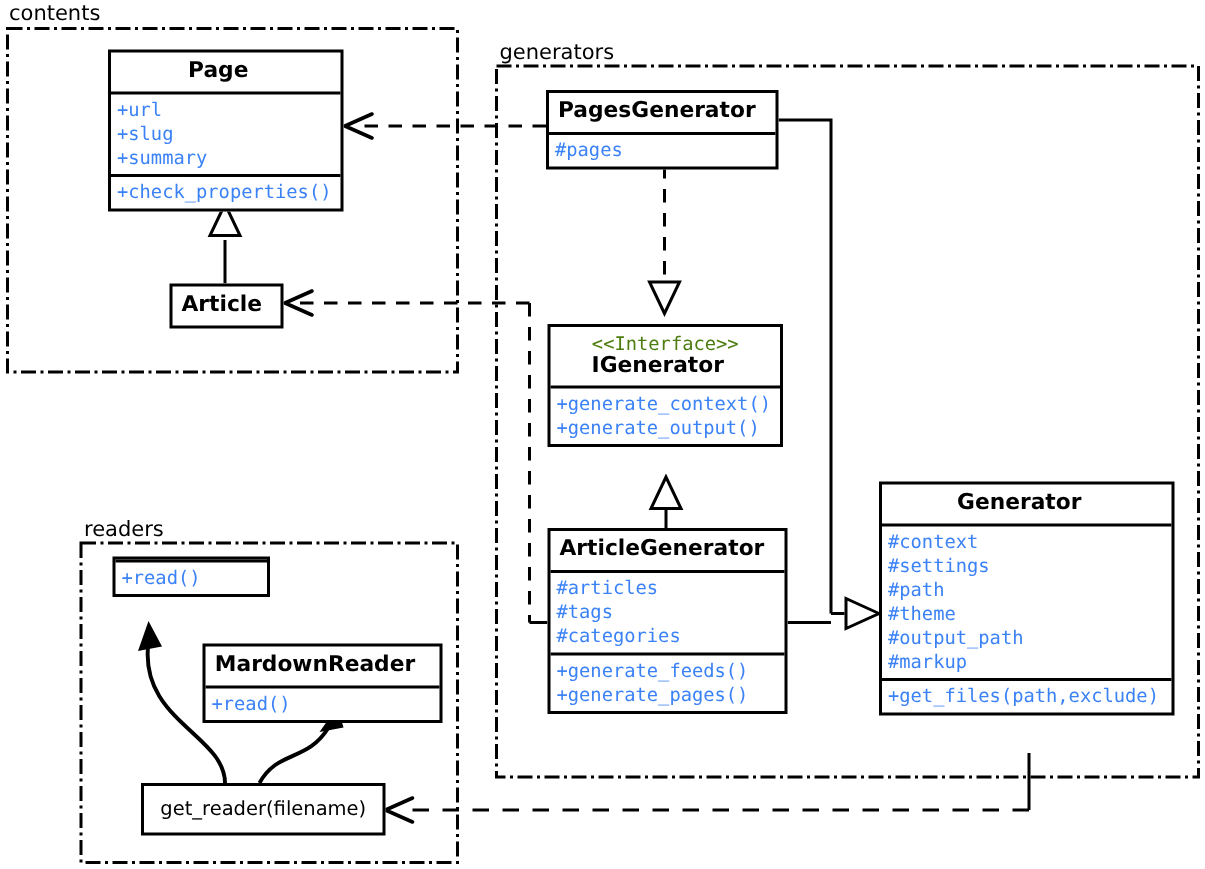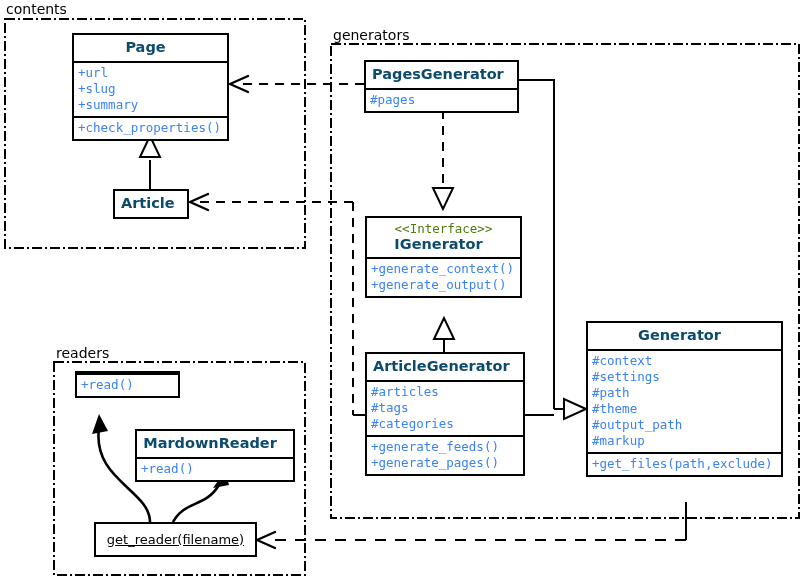--- a/index.html
+++ b/index.html
@@ -43,21 +43,21 @@
     border: 2px solid #000000;
     box-sizing: border-box;
     z-index: 5;
   }
   .uml-name {
     font-family: "DejaVu Sans", sans-serif;
     font-weight: bold;
     font-size: 14.5px;
     text-align: center;
     padding: 4px 16px 5px 6px;
-    color: #0c4a6e;
+    color: #000000;
     line-height: 17px;
     white-space: nowrap;
   }
   .uml-stereotype {
     font-family: "DejaVu Sans Mono", monospace;
     font-weight: normal;
     font-size: 12.5px;
     text-align: center;
     padding: 3px 6px 0 6px;
     color: #4d7c0f;
@@ -234,17 +234,17 @@
     </div>
   </div>
 
   <div class="uml-class" style="left:135px; top:429px; width:160px;">
     <div class="uml-name">MardownReader</div>
     <div class="uml-compartment">
       <div class="uml-member">+read()</div>
     </div>
   </div>
 
-  <div class="plain-box" style="left:94px; top:522px; width:163px; height:35px;text-decoration:underline;">
+  <div class="plain-box" style="left:94px; top:522px; width:163px; height:35px;">
     <span class="plain-label">get_reader(filename)</span>
   </div>
 
 </div>
 
 </body></html>

